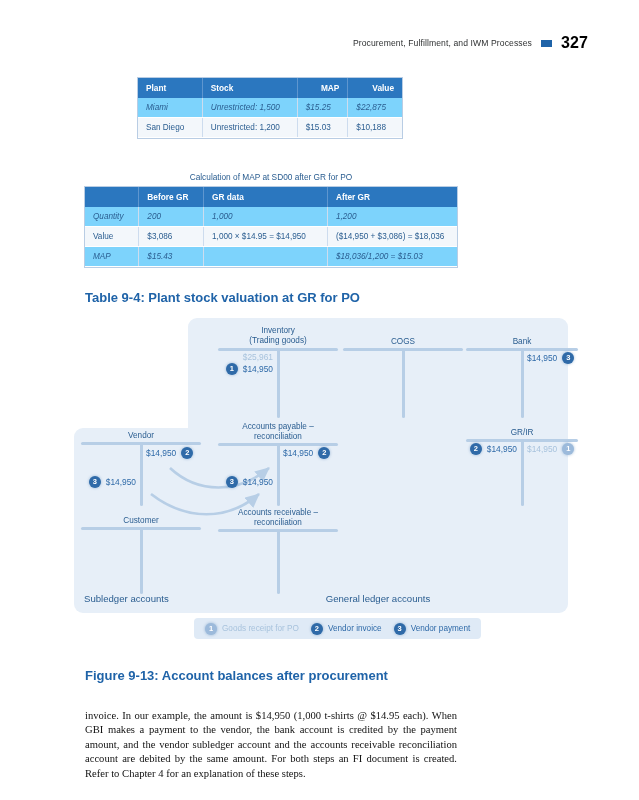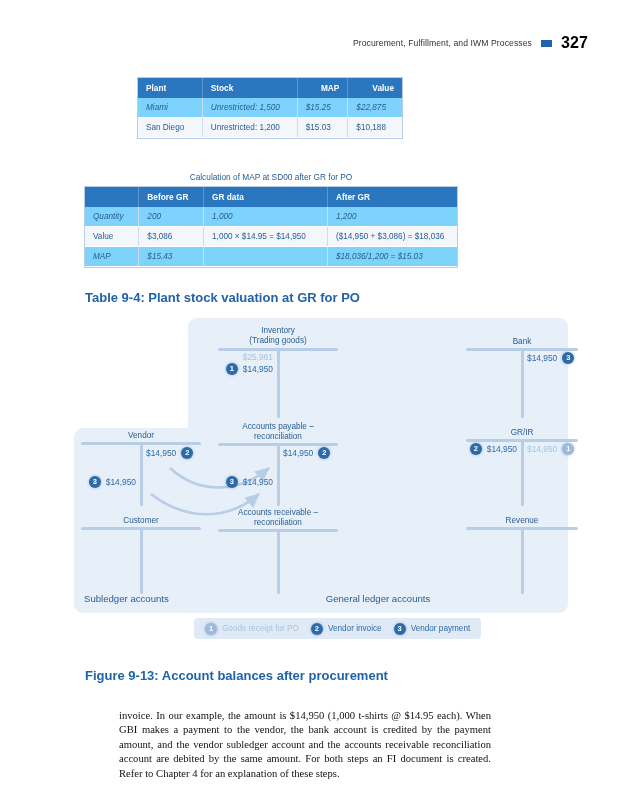--- a/index.html
+++ b/index.html
@@ -220,21 +220,20 @@
   #body-copy {
     position: absolute;
     left: 85px;
     top: 698px;
     width: 372px;
     font-family: "Liberation Serif", serif;
     font-size: 10.6px;
     line-height: 14.6px;
     color: #111;
     text-align: justify;
-    margin-left: 34px;
   }
 </style>
 </head>
 <body>
 
 <div class="runhead">
   <span class="rh-title">Procurement, Fulfillment, and IWM Processes</span>
   <span class="rh-mark"></span>
   <span class="rh-page">327</span>
 </div>
@@ -327,20 +326,25 @@
     <div class="t-stem" style="top:22px; height:70px;"></div>
     <div class="t-entry debit faded" style="top:26px;">
       <span class="amount">$25,961</span>
     </div>
     <div class="t-entry debit" style="top:37px;">
       <span class="badge">1</span>
       <span class="amount">$14,950</span>
     </div>
   </div>
 
+  <div class="tacct" id="acct-cogs" style="left:275px; top:19px; width:120px; height:81px;">
+    <div class="t-name">COGS</div>
+    <div class="t-bar" style="top:11px;"></div>
+    <div class="t-stem" style="top:11px; height:70px;"></div>
+  </div>
 
   <div class="tacct" id="acct-bank" style="left:398px; top:19px; width:112px; height:81px;">
     <div class="t-name">Bank</div>
     <div class="t-bar" style="top:11px;"></div>
     <div class="t-stem" style="top:11px; height:70px;"></div>
     <div class="t-entry credit" style="top:15px;">
       <span class="amount">$14,950</span>
       <span class="badge">3</span>
     </div>
   </div>
@@ -398,25 +402,20 @@
 
   <div class="tacct" id="acct-accounts-receivable" style="left:150px; top:190px; width:120px; height:86px;">
     <div class="t-name">
       <span>Accounts receivable –</span><br>
       <span>reconciliation</span>
     </div>
     <div class="t-bar" style="top:21px;"></div>
     <div class="t-stem" style="top:21px; height:65px;"></div>
   </div>
 
-  <div class="tacct" id="acct-revenue" style="left:398px; top:198px; width:112px; height:78px;">
-    <div class="t-name">Revenue</div>
-    <div class="t-bar" style="top:11px;"></div>
-    <div class="t-stem" style="top:11px; height:67px;"></div>
-  </div>
 
   <div id="figure-legend">
     <span class="leg-item faded">
       <span class="badge faded">1</span>
       <span class="leg-text">Goods receipt for PO</span>
     </span>
     <span class="leg-item">
       <span class="badge">2</span>
       <span class="leg-text">Vendor invoice</span>
     </span>

